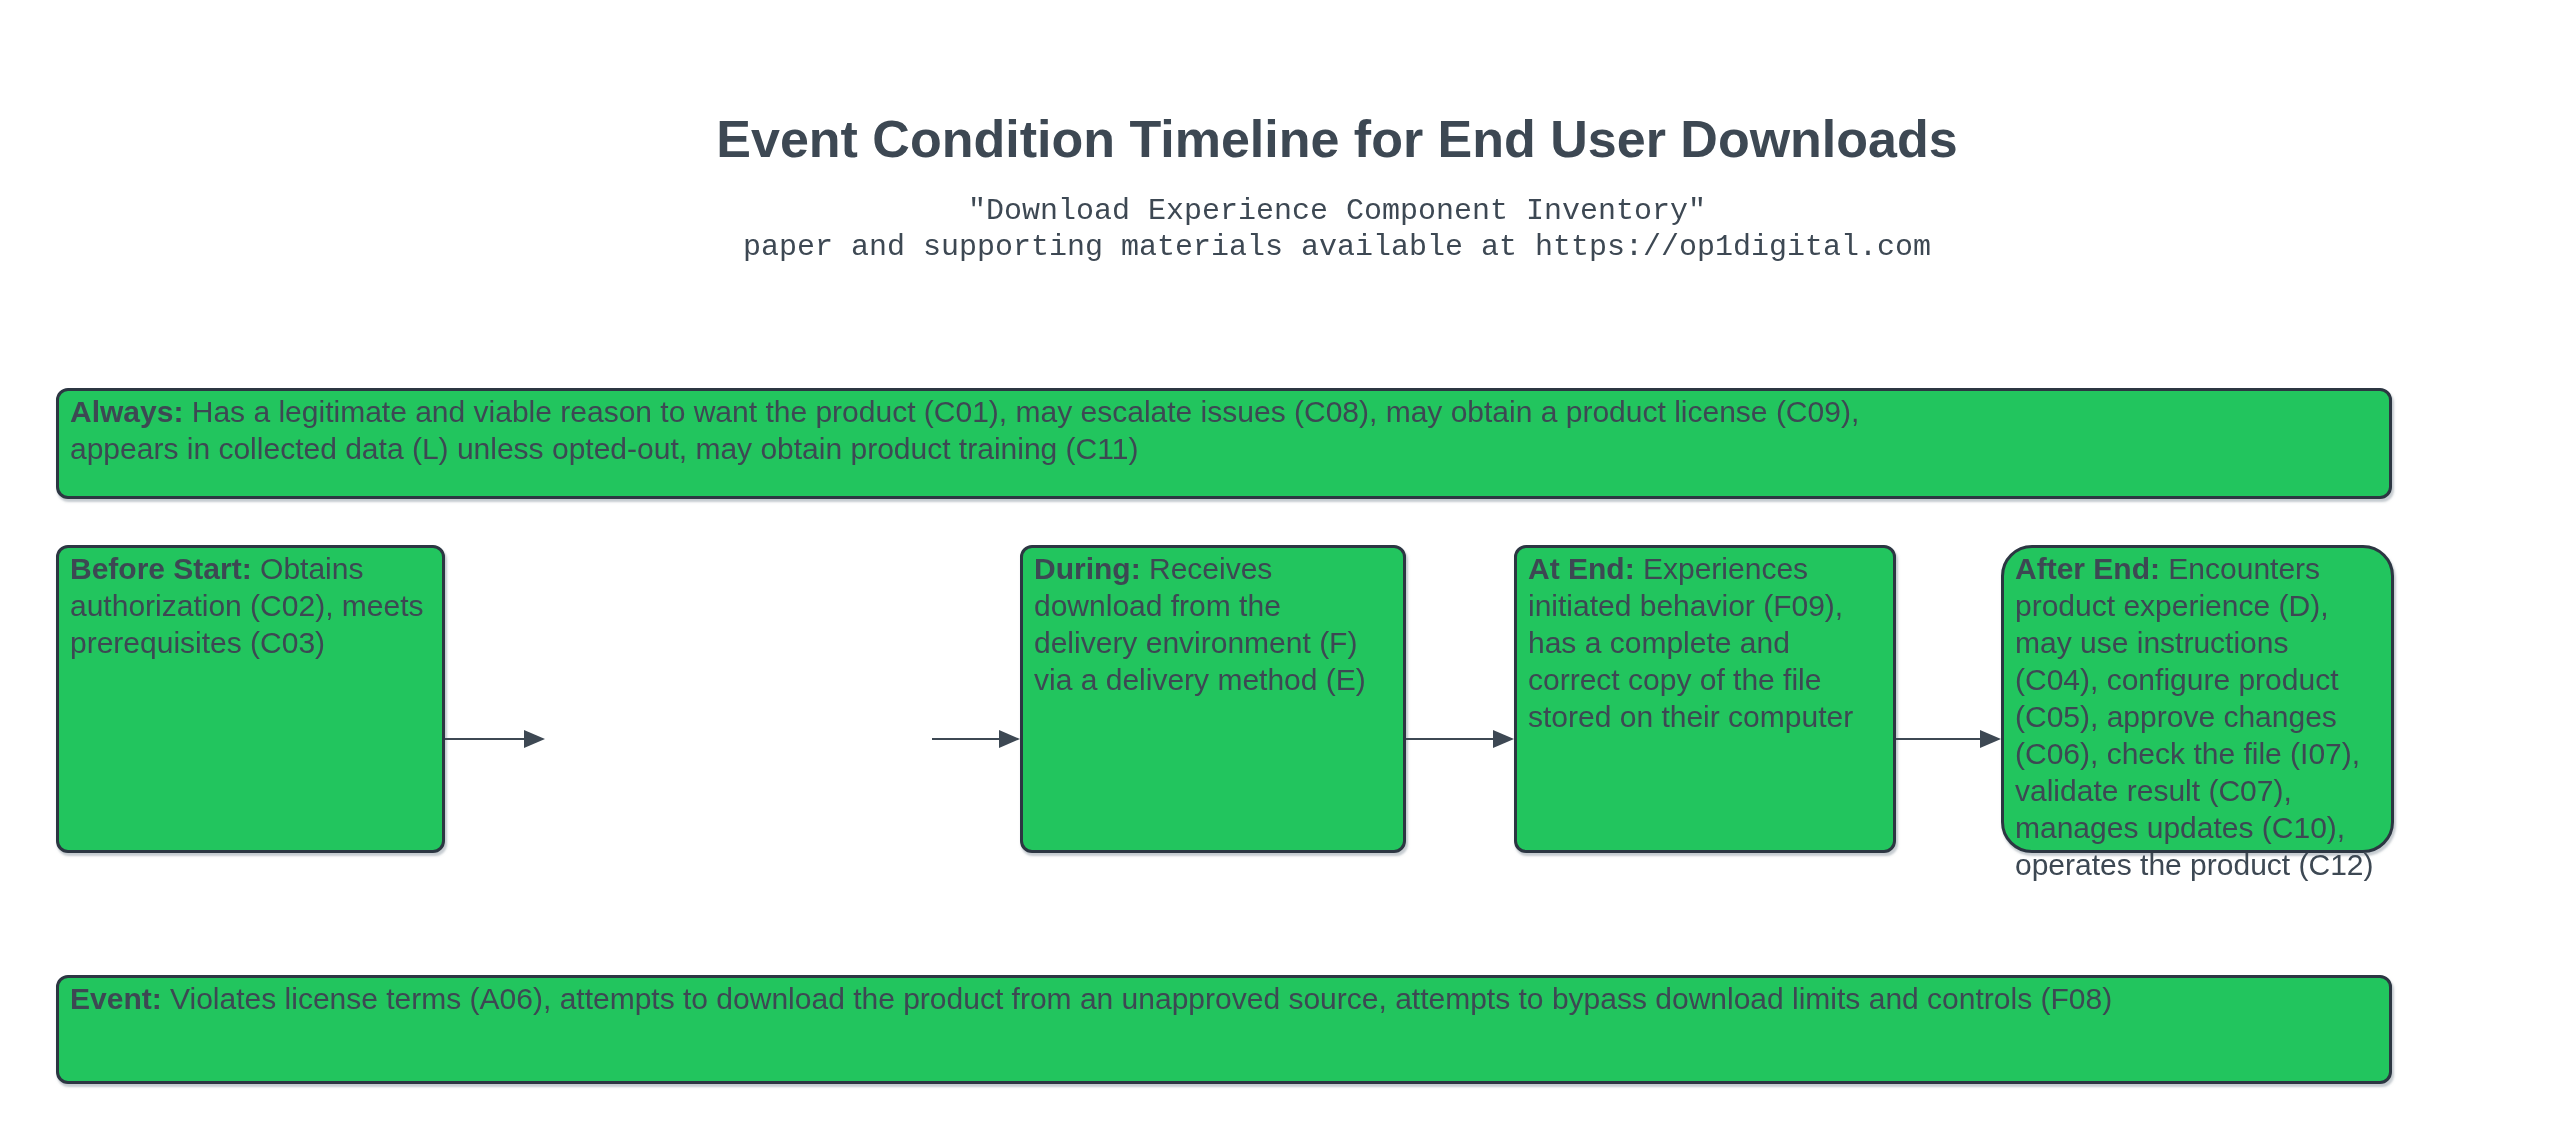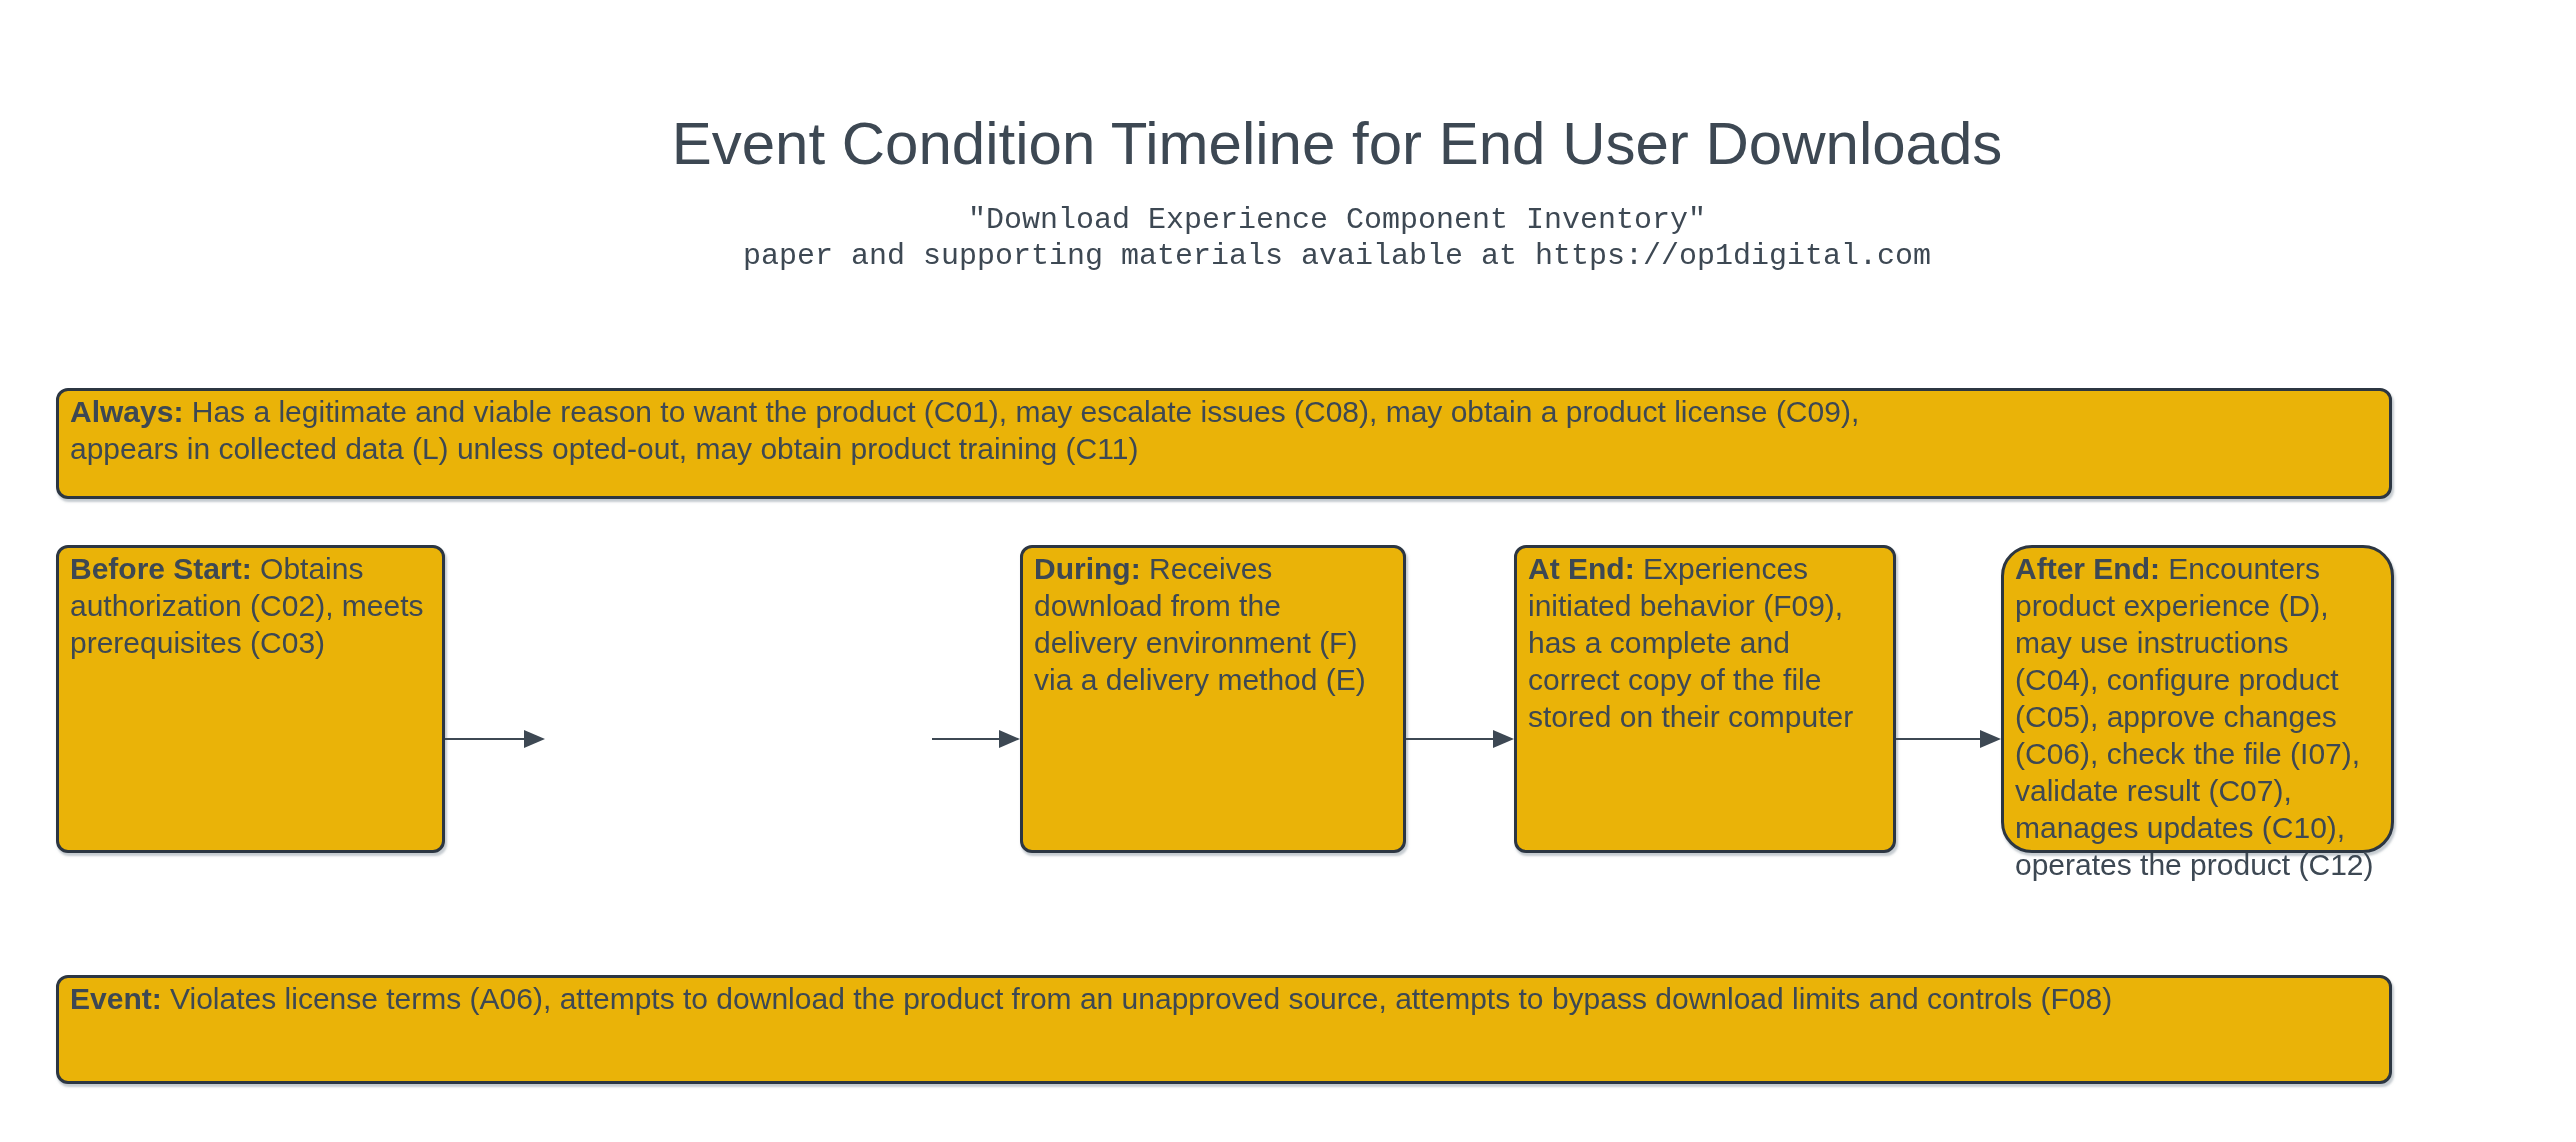--- a/index.html
+++ b/index.html
@@ -21,38 +21,38 @@
     position: absolute;
     top: 110px;
     left: 0;
     width: 100%;
     text-align: center;
     padding-left: 98px;   
     box-sizing: border-box;
   }
   .hdr h1 {
     margin: 0;
-    font-size: 60px;
-    font-weight: 400;
+    font-size: 52px;
+    font-weight: 700;
     line-height: 1.12;
     color: #3d4853;
     letter-spacing: 0;
   }
   .sub {
     margin-top: 25px;
     font-family: "Liberation Mono", monospace;
     font-size: 30px;
     line-height: 36px;
     color: #3d4853;
   }
   
   .box {
     position: absolute;
     box-sizing: border-box;
-    background: #eab308;
+    background: #22c55e;
     border: 3px solid #2c3642;
     border-radius: 12px;
     padding: 1.5px 11px;
     font-size: 30px;
     line-height: 37px;
     color: #3d4853;
     box-shadow: 1.5px 3px 2.2px rgba(150, 160, 170, 0.55);
   }
   .box p {
     margin: 0;

